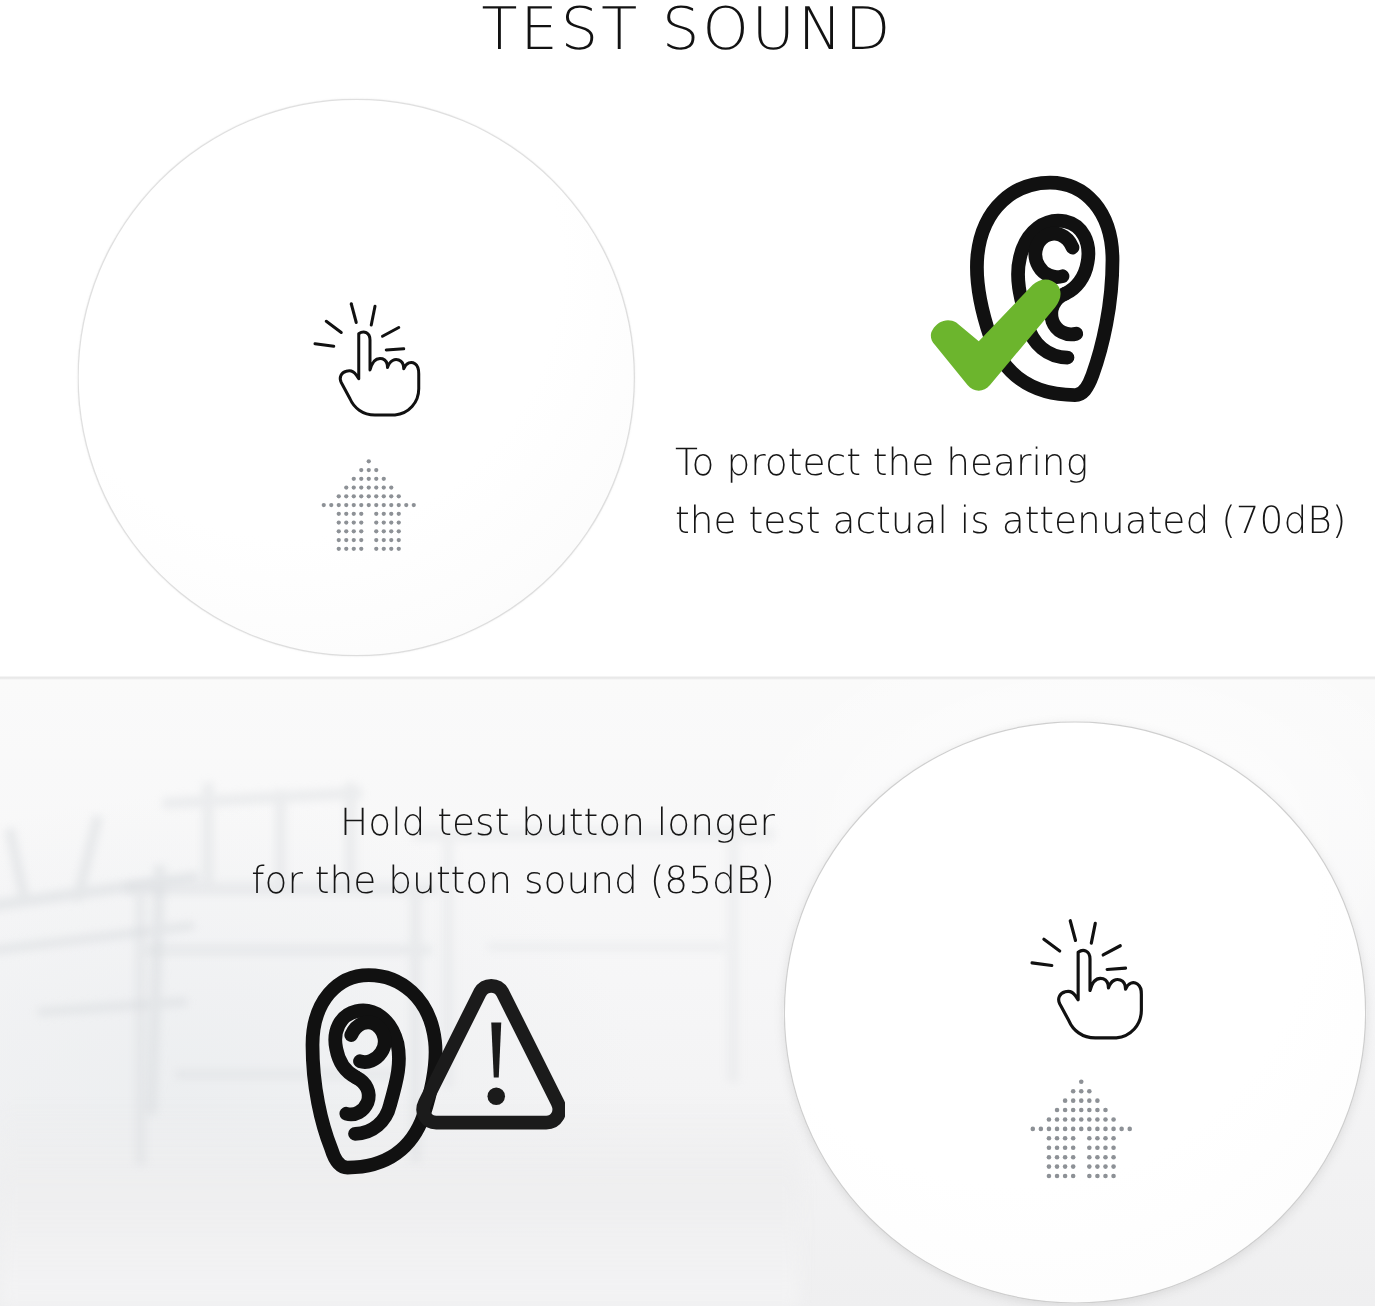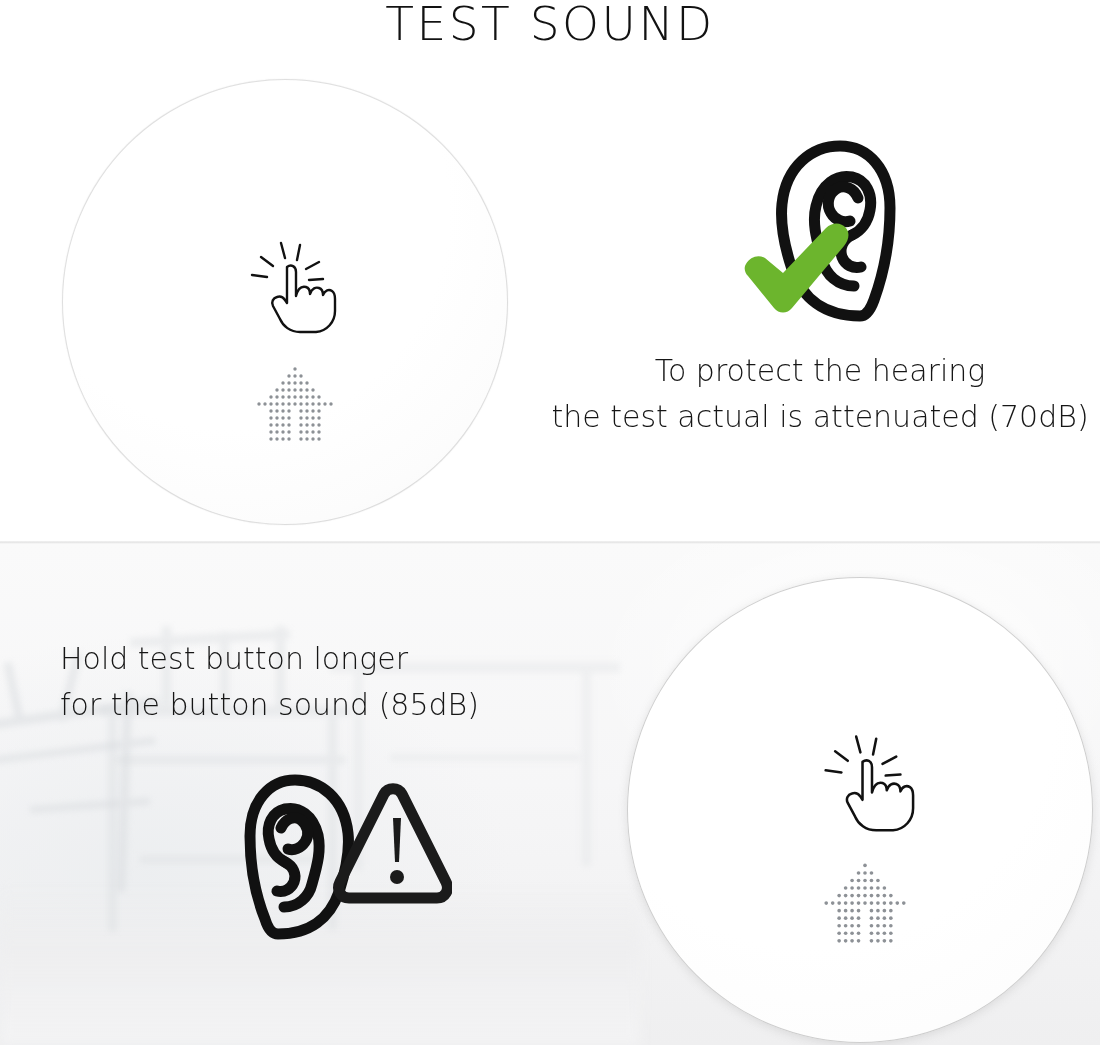--- a/index.html
+++ b/index.html
@@ -129,28 +129,27 @@
     font-family: "DejaVu Sans", sans-serif;
     font-weight: 300;
     color: #161616;
     line-height: 46px;
     white-space: nowrap;
   }
   .callout-hearing {
     left: 540px;
     top: 348px;
     width: 560px;
-    text-align: center;
     font-size: 30px;
   }
   .callout-hold {
     left: 60px;
     top: 636px;
     width: 560px;
-    text-align: left;
+    text-align: right;
     font-size: 30px;
   }
   .callout .line { display: block; }
 
   
   .ear-check {
     position: absolute;
     left: 742px;
     top: 136px;
   }

